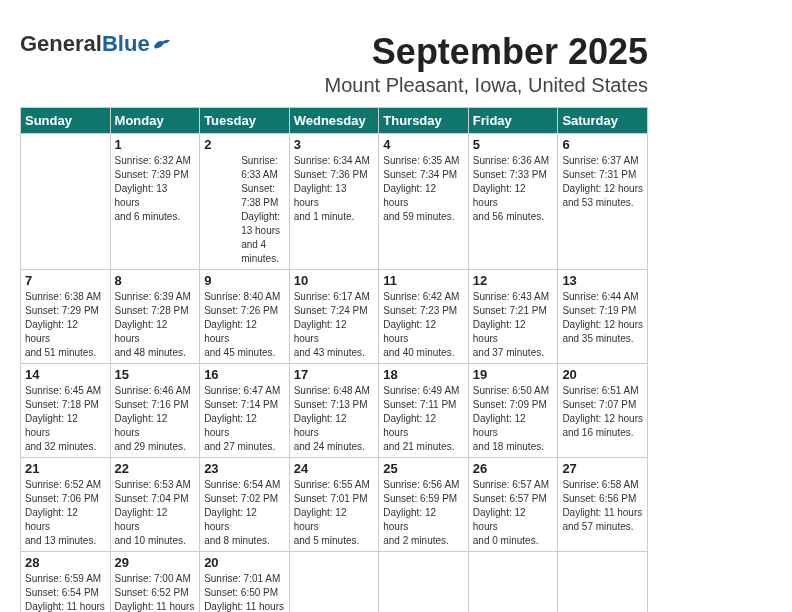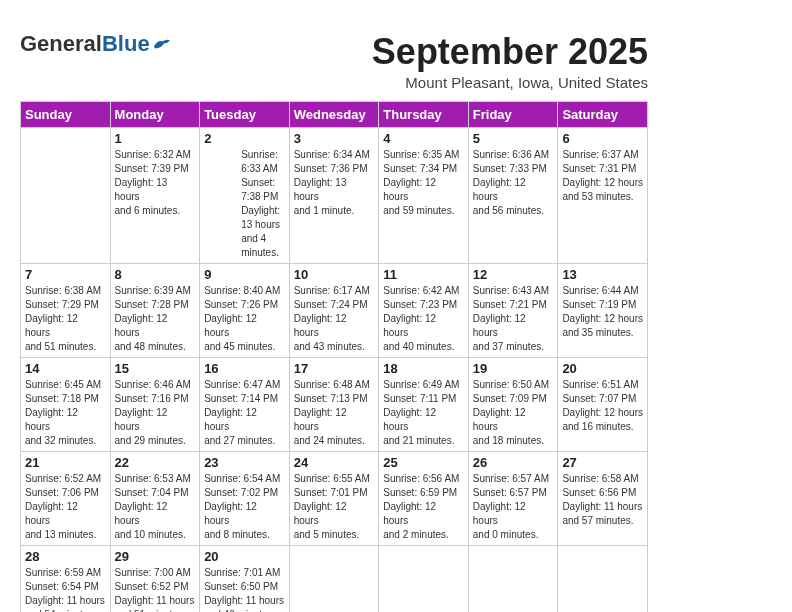--- a/index.html
+++ b/index.html
@@ -44,31 +44,31 @@
     .title-block {
       text-align: right;
     }
     .month-title {
       font-size: 36px;
       font-weight: bold;
       color: #222;
       line-height: 1.1;
     }
     .location {
-      font-size: 15px;
+      font-size: 20px;
       color: #444;
       margin-top: 2px;
     }
     .calendar {
       width: 100%;
       border-collapse: collapse;
       table-layout: fixed;
     }
     .calendar th {
-      background: #a21caf;
+      background: #0f766e;
       color: #fff;
       font-size: 13px;
       font-weight: bold;
       padding: 5px 4px;
       text-align: left;
       border: 1px solid #ccc;
     }
     .calendar td {
       border: 1px solid #ccc;
       vertical-align: top;

